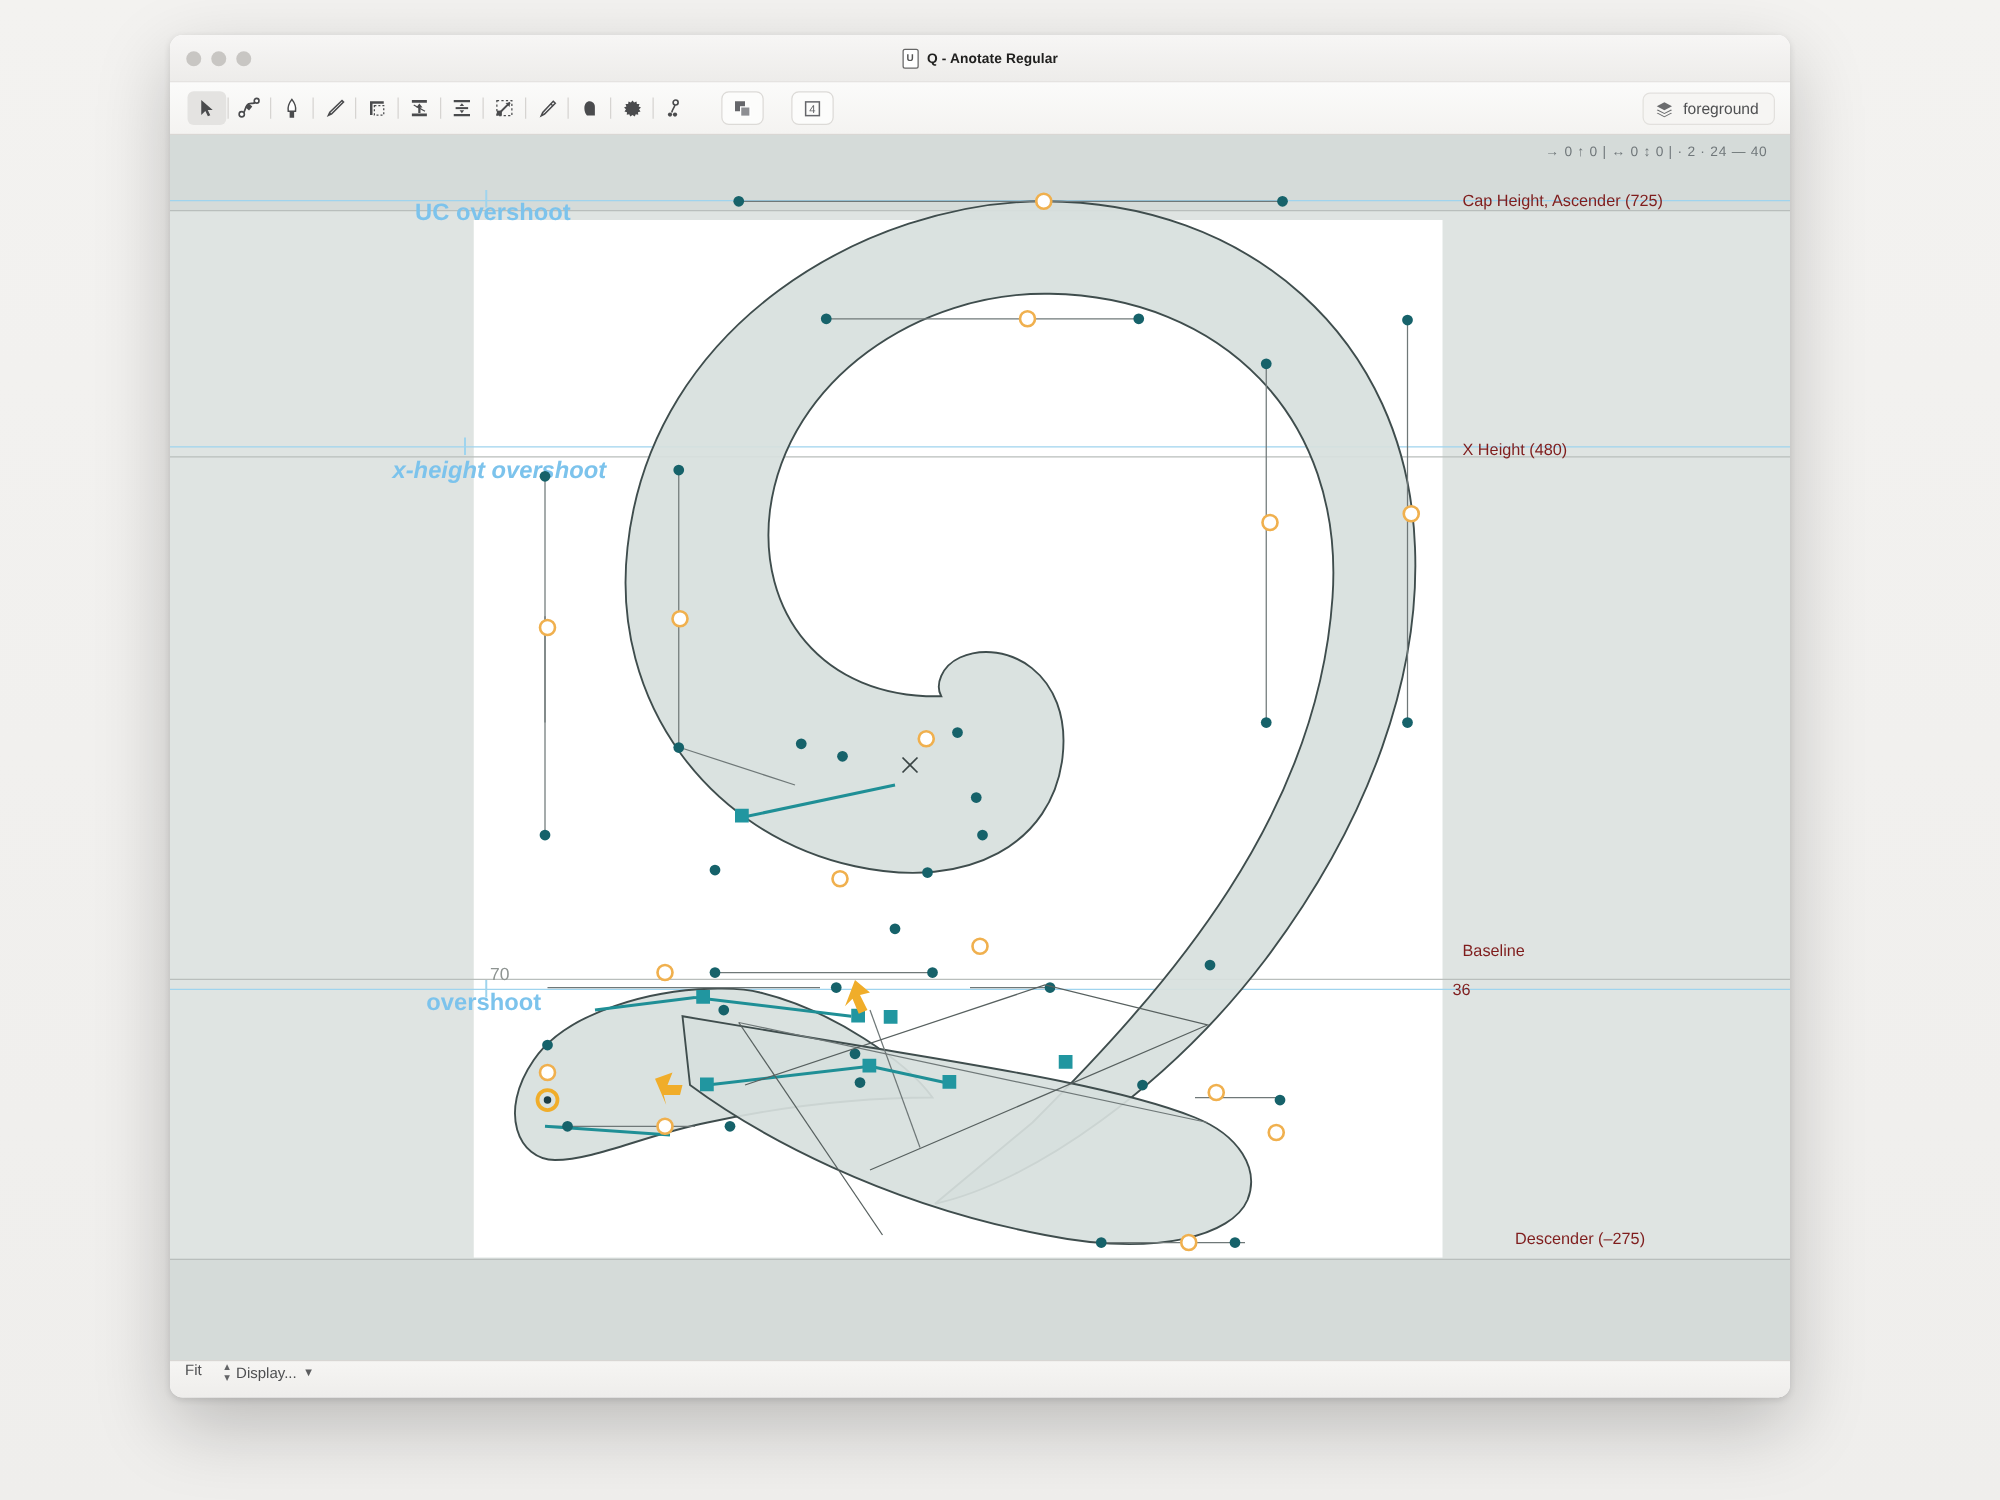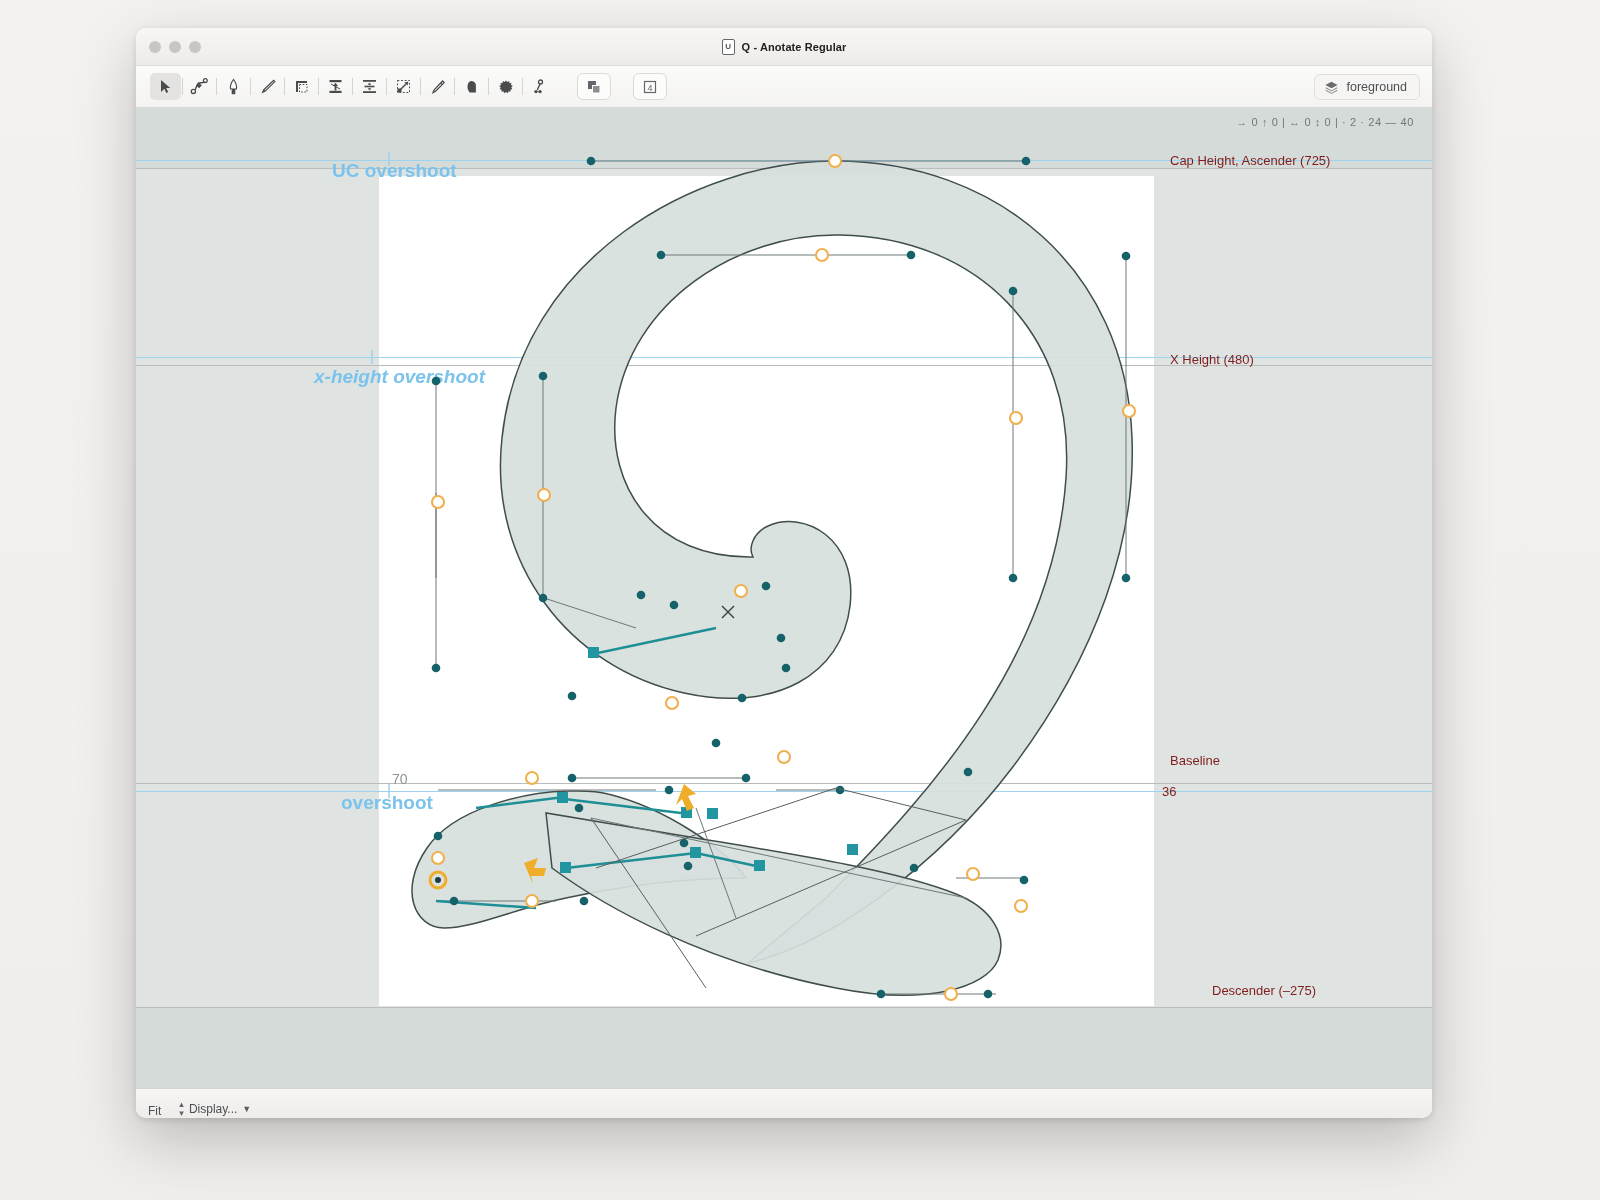--- a/index.html
+++ b/index.html
@@ -129,21 +129,21 @@
     white-space: nowrap;
   }
 
   svg.overlay { position: absolute; inset: 0; width: 100%; height: 100%; }
 
   
   .statusbar {
     height: 30px; flex: 0 0 auto;
     background: linear-gradient(180deg,#f6f5f3 0%,#eeedeb 100%);
     border-top: 1px solid #d8d6d3;
-    display: flex; align-items: flex-end; padding: 0 12px; gap: 18px;
+    display: flex; align-items: flex-start; padding: 0 12px; gap: 18px;
     font-size: 12px; color: #4e4f51;
   }
   .disp { display: flex; align-items: center; gap: 5px; }
   .stepper { font-size: 9px; line-height: 9px; color: #636466; }
   .chev { font-size: 9px; color: #5c5d5f; }
 </style>
 </head>
 <body>
 
 <div id="root">

